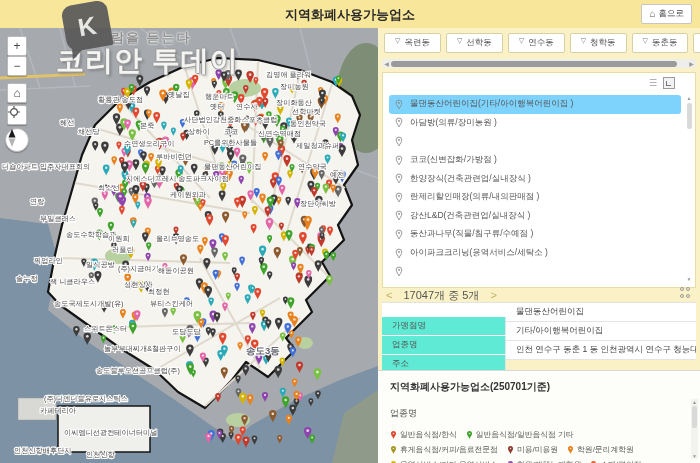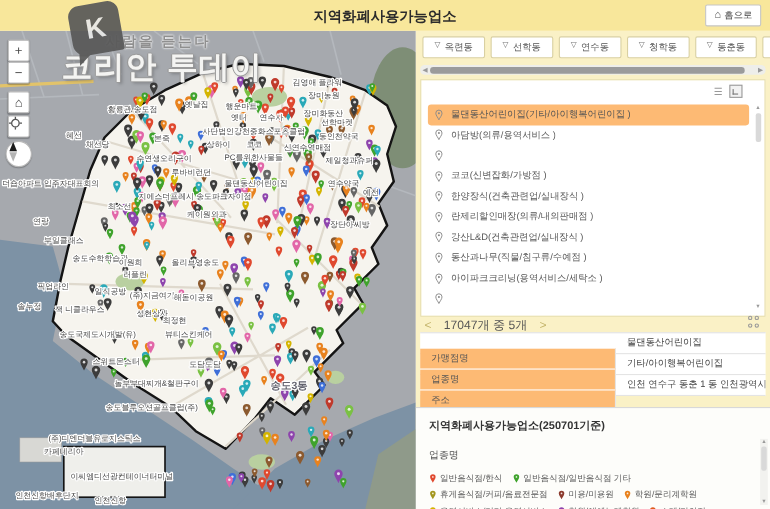--- a/index.html
+++ b/index.html
@@ -37,33 +37,33 @@
   .hscroll{position:absolute;left:4px;right:4px;top:31px;height:9px;display:flex;align-items:center;background:#eeeeea;border-radius:4px;}
   .harrow{font-size:6px;color:#9a9a9a;width:9px;text-align:center;}
   .hthumb{height:6px;background:#9b9b9b;border-radius:3px;flex:1;margin-right:10px;}
   .card{position:absolute;left:4px;right:4px;top:44px;height:214px;background:#fff;border:1px solid #e7dca6;}
   .cardIcons{position:absolute;top:4px;right:20px;display:flex;gap:6px;align-items:center;}
   .icoList{font-size:9px;color:#999;line-height:1;}
   .icoExpand{width:10px;height:10px;border:1px solid #9a9a9a;background:#f2f2f2;position:relative;}
   .icoExpand:after{content:"";position:absolute;left:2px;bottom:2px;width:4px;height:4px;border-left:1px solid #777;border-bottom:1px solid #777;}
   .list{position:absolute;left:6px;right:14px;top:22px;bottom:6px;}
   .lrow{display:flex;align-items:center;gap:7px;height:18.6px;padding-left:6px;cursor:pointer;}
-  .lrow.sel{background:#fdba74;border-radius:3px;}
+  .lrow.sel{background:#7dd3fc;border-radius:3px;}
   .lpin{width:8px;height:11px;flex:0 0 auto;}
   .ltxt{font-size:8.5px;color:#555;white-space:nowrap;overflow:hidden;}
   .vscroll{position:absolute;right:2px;top:22px;bottom:5px;width:8px;}
   .varr{position:absolute;left:0;width:8px;font-size:5px;color:#999;text-align:center;}
   .vthumb{position:absolute;left:1.5px;top:8px;width:5px;height:26px;background:#d9d9d9;border-radius:2px;}
   .pager{position:absolute;top:260px;left:0;width:100%;text-align:left;font-size:11px;color:#555;}
   .parr{color:#c2b268;margin:0 8px;cursor:pointer;}
   .gridIcon{position:absolute;right:9px;top:259px;width:11px;height:11px;display:grid;grid-template-columns:4px 4px;gap:2px;cursor:pointer;}
   .gridIcon span{width:4px;height:4px;border:1px solid #9a9a9a;border-radius:50%;box-sizing:border-box;}
   .dtable{position:absolute;left:4px;right:4px;top:274px;background:#fff;border-top:1px solid #e2e2e2;}
   .drow{display:flex;height:18px;border-bottom:1px solid #e4e4e4;align-items:center;font-size:8.5px;}
-  .dlabel{width:178px;flex:0 0 auto;background:#fdba74;color:#555;padding-left:10px;height:100%;display:flex;align-items:center;border-right:1px solid #e4e4e4;box-sizing:border-box;margin-top:28px;}
+  .dlabel{width:124px;flex:0 0 auto;background:#5eead4;color:#555;padding-left:10px;height:100%;display:flex;align-items:center;border-right:1px solid #e4e4e4;box-sizing:border-box;margin-top:28px;}
   .dvalue{color:#444;padding-left:10px;flex:1;white-space:nowrap;overflow:hidden;}
   .legendSec{position:absolute;left:0;right:0;top:342px;bottom:0;background:#fdfdfa;border-top:1px solid #d8d8d8;}
   .legTitle{font-size:10px;font-weight:bold;color:#333;margin:9px 4px 0 12px;}
   .legSub{font-size:9px;color:#555;margin:13px 0 0 12px;}
   .legItems{display:flex;flex-wrap:wrap;column-gap:9px;row-gap:4px;margin:9px 14px 0 12px;width:288px;}
   .legItem{display:flex;align-items:center;gap:3px;font-size:7.8px;color:#555;white-space:nowrap;}
   .legItem svg{width:7px;height:10px;}
   .legVscroll{position:absolute;right:2px;top:28px;bottom:4px;width:7px;background:#f2f2ef;}
   .legVscroll .varr{width:7px;}
   .legVscroll .vthumb{left:1px;top:7px;height:22px;}
@@ -625,21 +625,21 @@
             <path d="M5 12.6C4.2 10.4 1.4 7.6 1.4 5A3.6 3.6 0 0 1 8.6 5C8.6 7.6 5.8 10.4 5 12.6Z" fill="none" stroke="#8a8a8a" stroke-width="1.1"></path>
             <circle cx="5" cy="5" r="1.2" fill="#8a8a8a"></circle>
           </svg>
           <span class="ltxt">물댄동산어린이집(기타/아이행복어린이집 )</span>
         </div>
         <div class="lrow">
           <svg class="lpin" viewBox="0 0 10 14">
             <path d="M5 12.6C4.2 10.4 1.4 7.6 1.4 5A3.6 3.6 0 0 1 8.6 5C8.6 7.6 5.8 10.4 5 12.6Z" fill="none" stroke="#8a8a8a" stroke-width="1.1"></path>
             <circle cx="5" cy="5" r="1.2" fill="#8a8a8a"></circle>
           </svg>
-          <span class="ltxt">아담방(의류/용역서비스 )</span>
+          <span class="ltxt">아담방(의류/장미농원 )</span>
         </div>
         <div class="lrow">
           <svg class="lpin" viewBox="0 0 10 14">
             <path d="M5 12.6C4.2 10.4 1.4 7.6 1.4 5A3.6 3.6 0 0 1 8.6 5C8.6 7.6 5.8 10.4 5 12.6Z" fill="none" stroke="#8a8a8a" stroke-width="1.1"></path>
             <circle cx="5" cy="5" r="1.2" fill="#8a8a8a"></circle>
           </svg>
         </div>
         <div class="lrow">
           <svg class="lpin" viewBox="0 0 10 14">
             <path d="M5 12.6C4.2 10.4 1.4 7.6 1.4 5A3.6 3.6 0 0 1 8.6 5C8.6 7.6 5.8 10.4 5 12.6Z" fill="none" stroke="#8a8a8a" stroke-width="1.1"></path>

